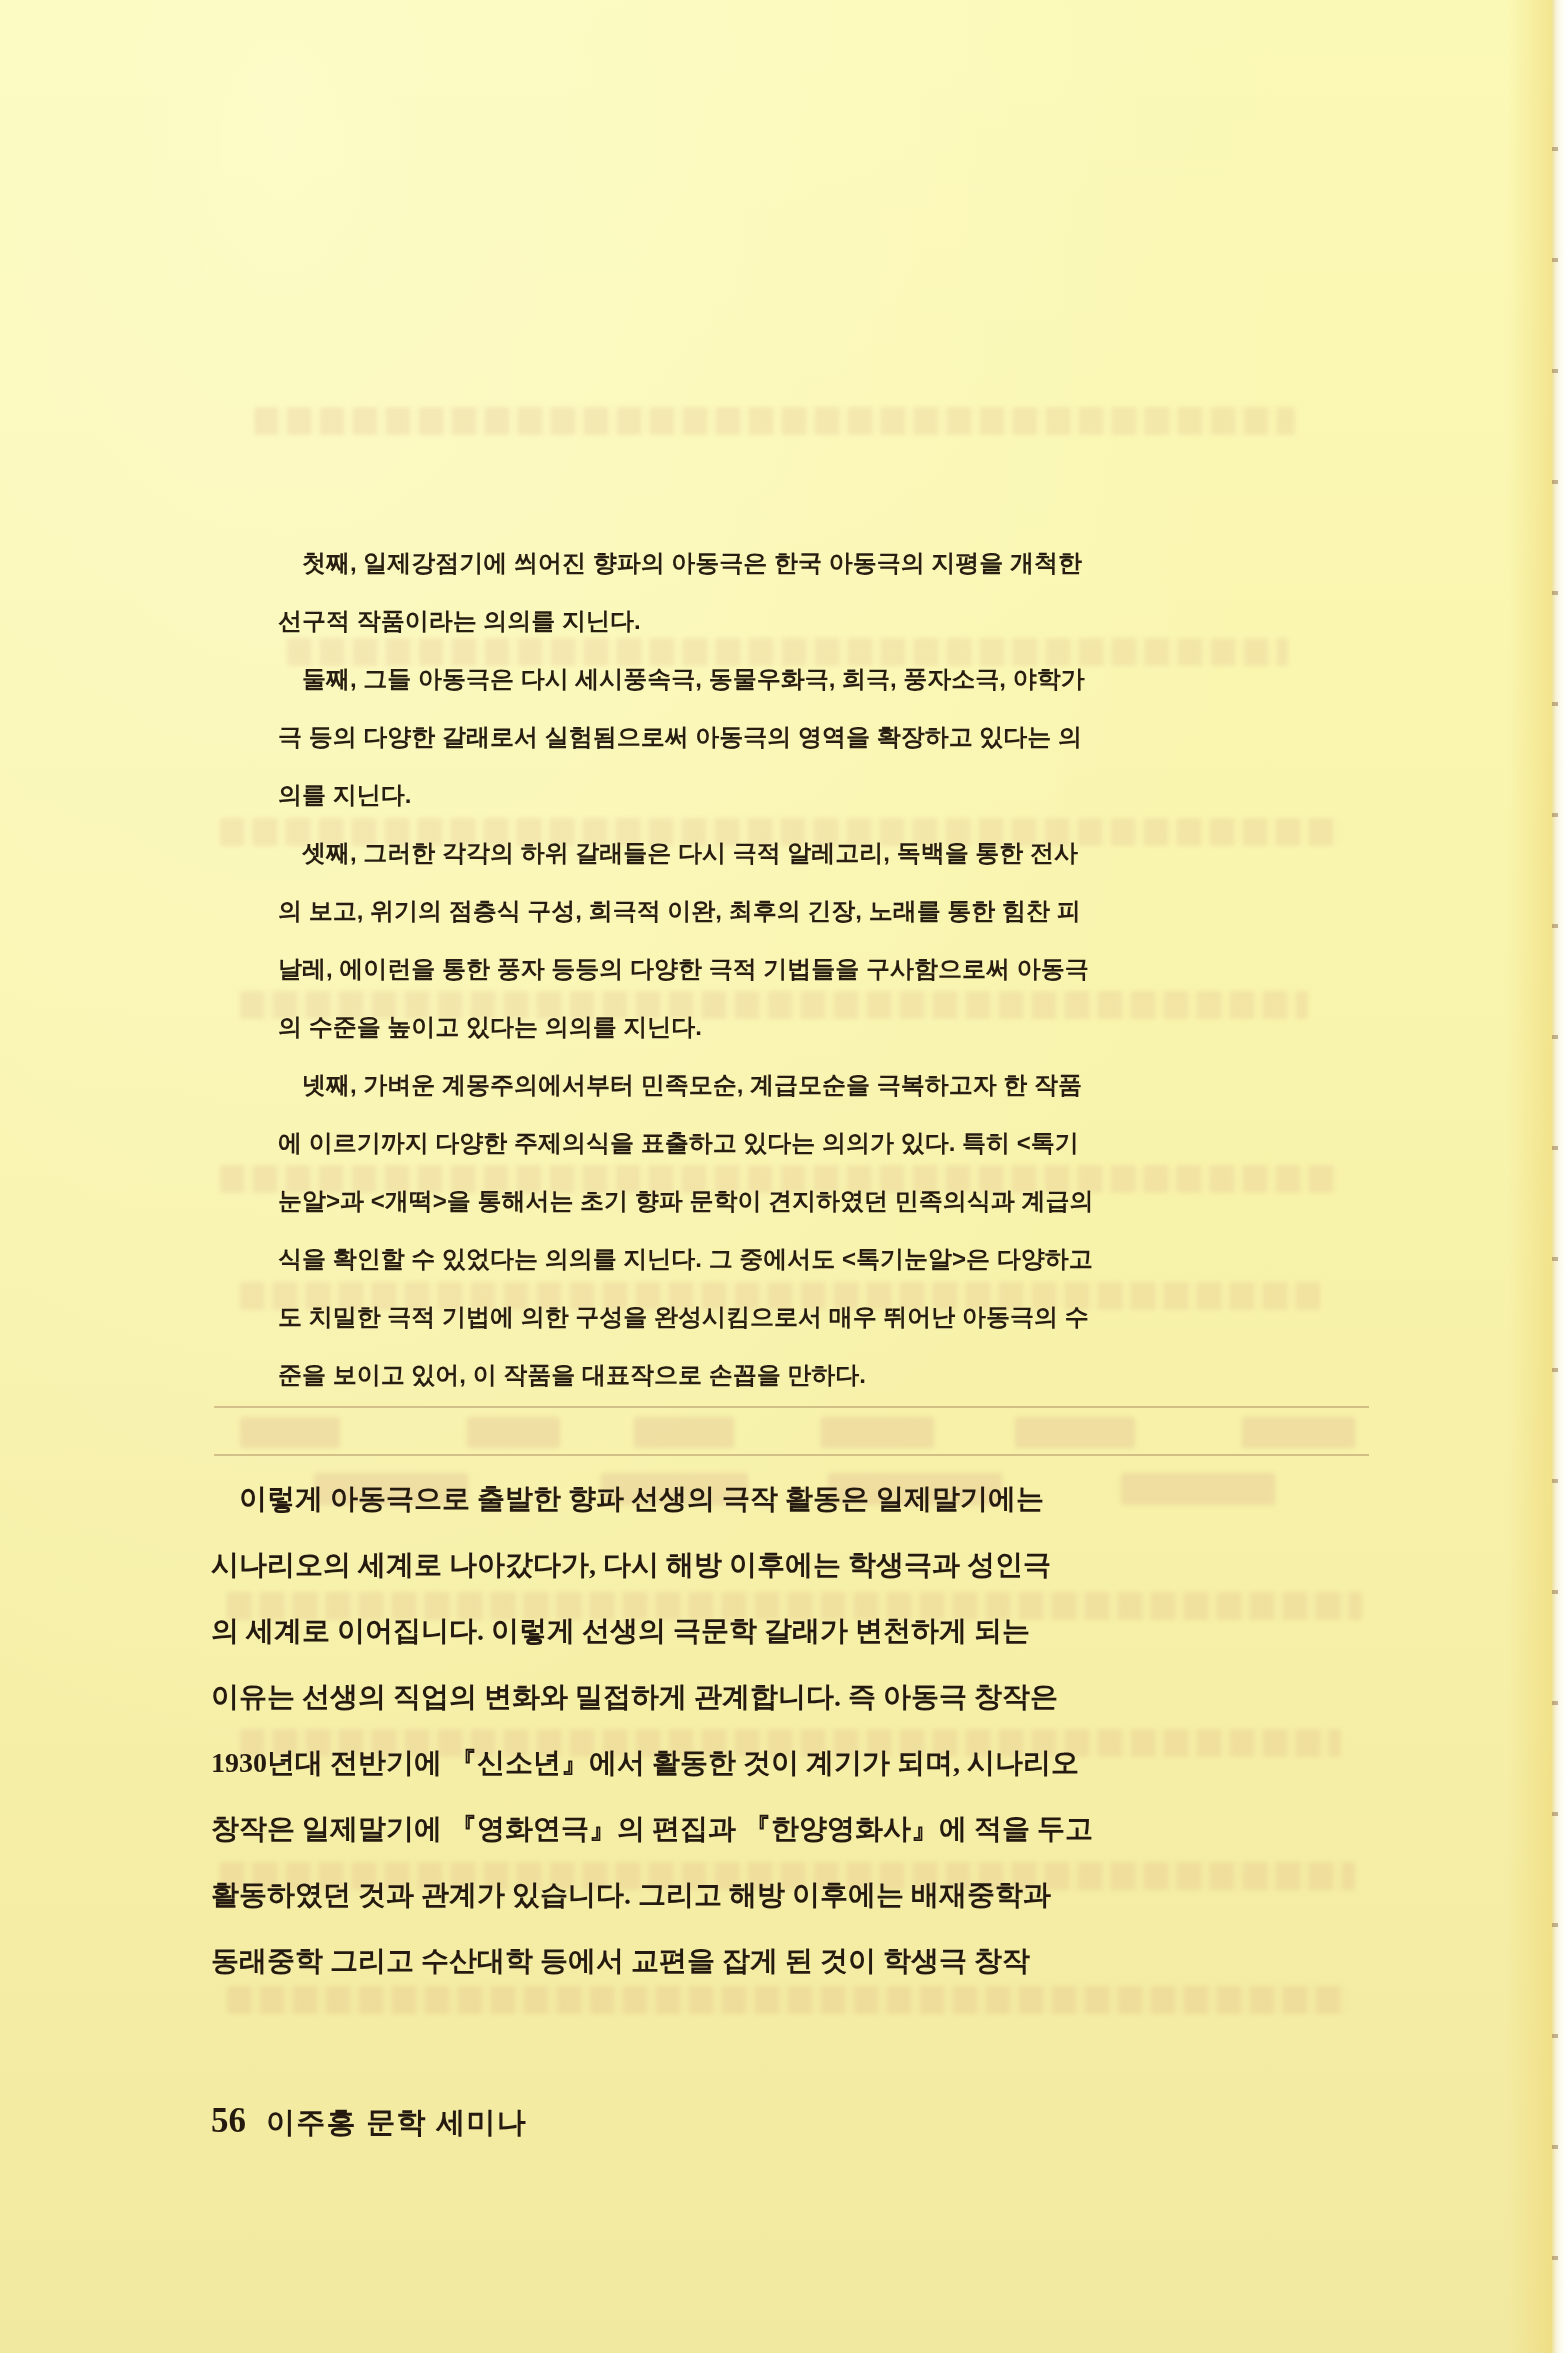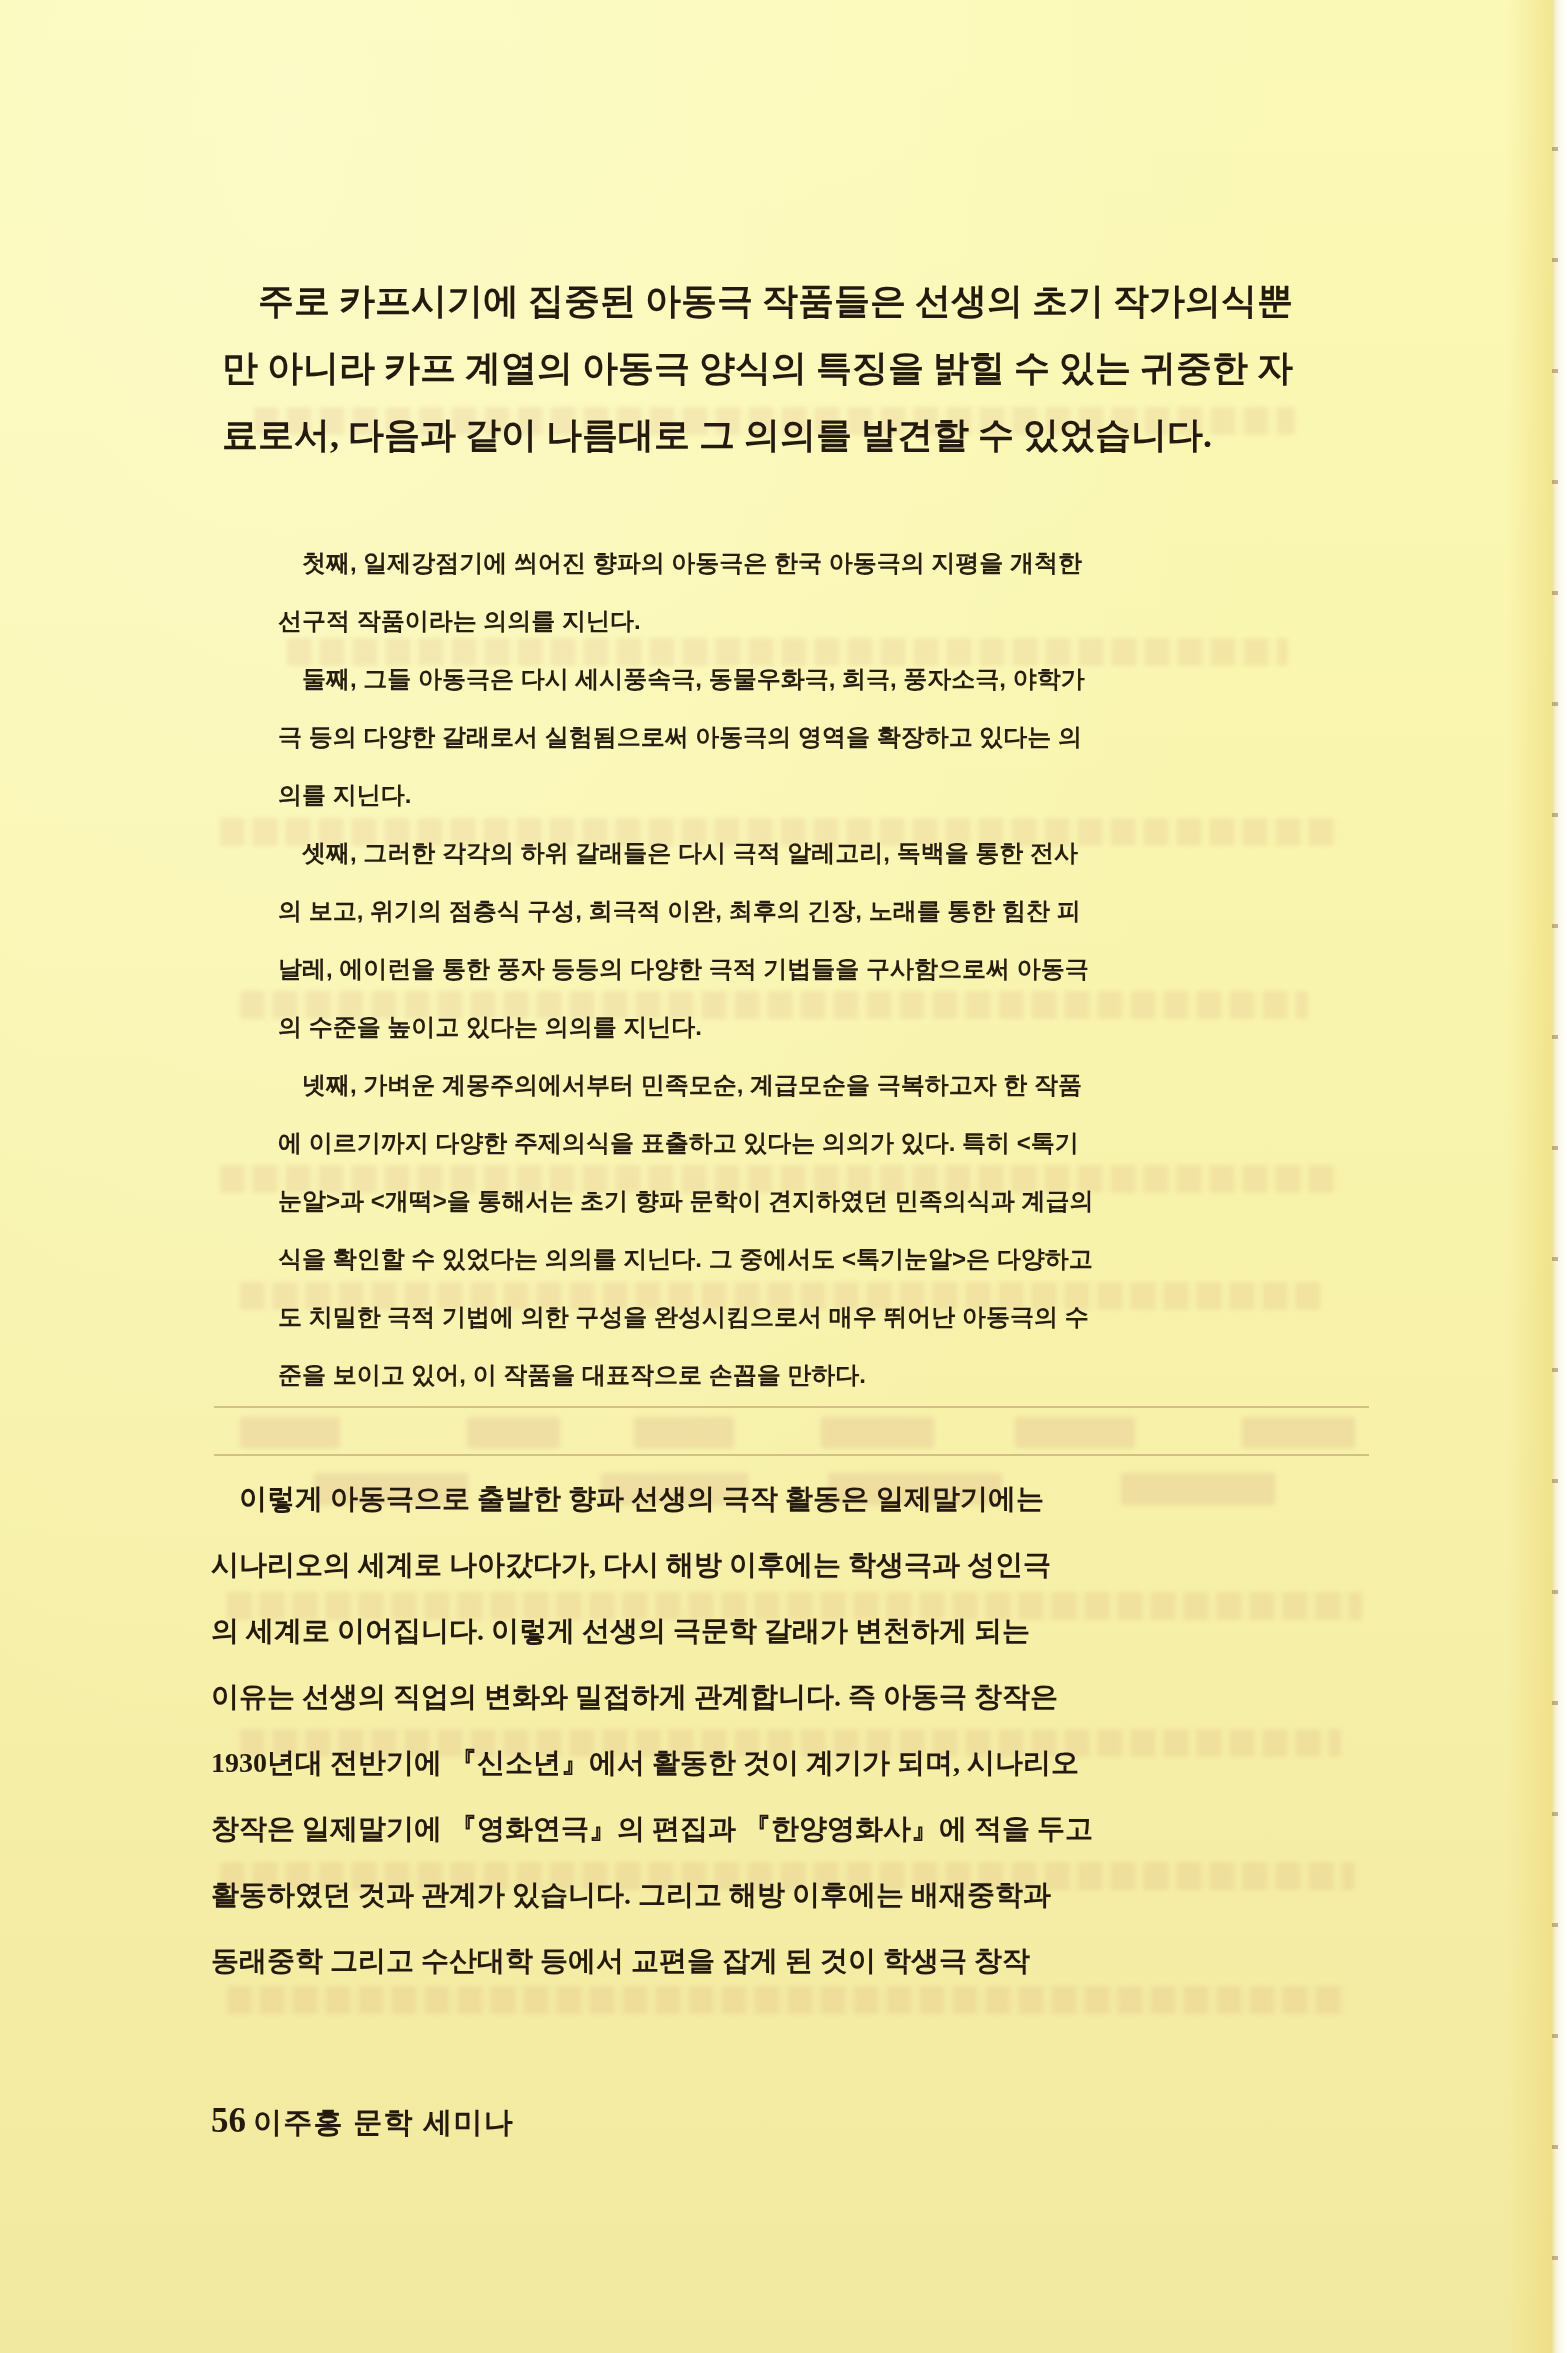--- a/index.html
+++ b/index.html
@@ -47,21 +47,21 @@
     font-family:"Liberation Serif","DejaVu Serif",serif;font-weight:600;
   }
   .para1{left:222px;top:268px;width:1155px;font-size:36px;line-height:67px;}
   .para2{left:211px;top:1466px;width:1155px;font-size:28px;line-height:66px;}
   .bq{
     position:absolute;left:278px;top:534px;width:1108px;
     font-size:24px;line-height:58px;color:#271d10;white-space:pre-line;
     font-family:"Liberation Sans","DejaVu Sans",sans-serif;font-weight:700;
   }
   .footer{
-    position:absolute;left:211px;top:2101px;display:flex;align-items:baseline;gap:7px;
+    position:absolute;left:211px;top:2101px;display:flex;align-items:baseline;gap:20px;
     color:#241a0f;
   }
   .pageno{font-family:"Liberation Serif","DejaVu Serif",serif;font-size:35px;font-weight:600;}
   .runtitle{
     font-family:Liberation Sans, sans-serif;
     font-size:29px;font-weight:700;letter-spacing:1.3px;
   }
 </style>
 </head>
 <body>
@@ -88,23 +88,20 @@
     <div class="gcell" style="left:601px;top:1473px;width:147px;height:32px;"></div>
     <div class="gcell" style="left:828px;top:1473px;width:174px;height:32px;"></div>
     <div class="gcell" style="left:1121px;top:1473px;width:154px;height:32px;"></div>
 
     <div class="gline" style="left:227px;top:1592px;width:1135px;"></div>
     <div class="gline" style="left:240px;top:1729px;width:1101px;"></div>
     <div class="gline" style="left:220px;top:1862px;width:1135px;"></div>
     <div class="gline" style="left:227px;top:1986px;width:1121px;"></div>
   </div>
 
-  <div class="para para1">　주로 카프시기에 집중된 아동극 작품들은 선생의 초기 작가의식뿐
-만 아니라 카프 계열의 아동극 양식의 특징을 밝힐 수 있는 귀중한 자
-료로서, 다음과 같이 나름대로 그 의의를 발견할 수 있었습니다.</div>
 
   <div class="bq">　첫째, 일제강점기에 씌어진 향파의 아동극은 한국 아동극의 지평을 개척한
 선구적 작품이라는 의의를 지닌다.
 　둘째, 그들 아동극은 다시 세시풍속극, 동물우화극, 희극, 풍자소극, 야학가
 극 등의 다양한 갈래로서 실험됨으로써 아동극의 영역을 확장하고 있다는 의
 의를 지닌다.
 　셋째, 그러한 각각의 하위 갈래들은 다시 극적 알레고리, 독백을 통한 전사
 의 보고, 위기의 점층식 구성, 희극적 이완, 최후의 긴장, 노래를 통한 힘찬 피
 날레, 에이런을 통한 풍자 등등의 다양한 극적 기법들을 구사함으로써 아동극
 의 수준을 높이고 있다는 의의를 지닌다.

